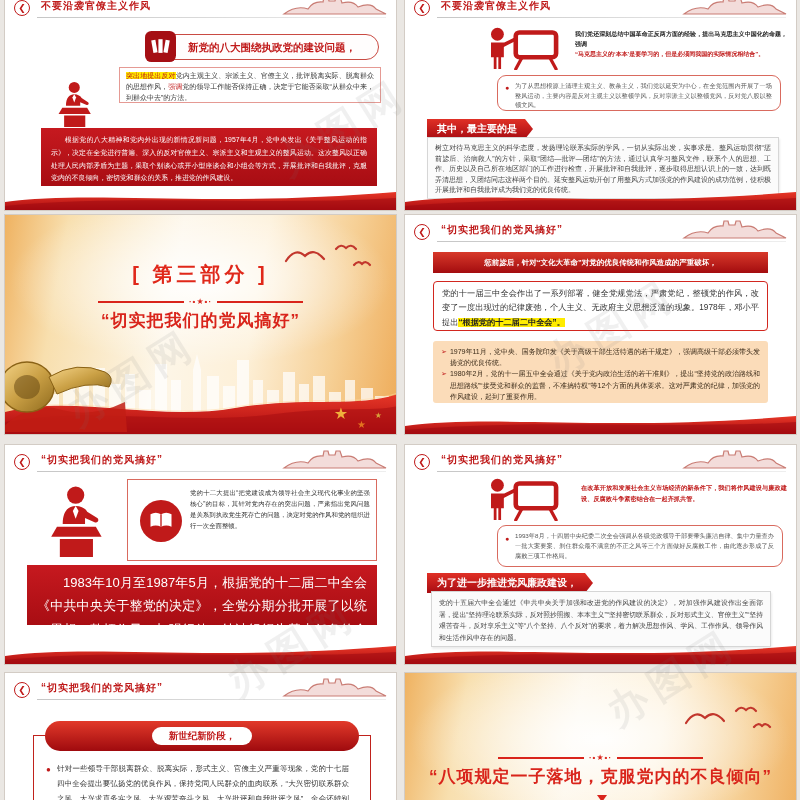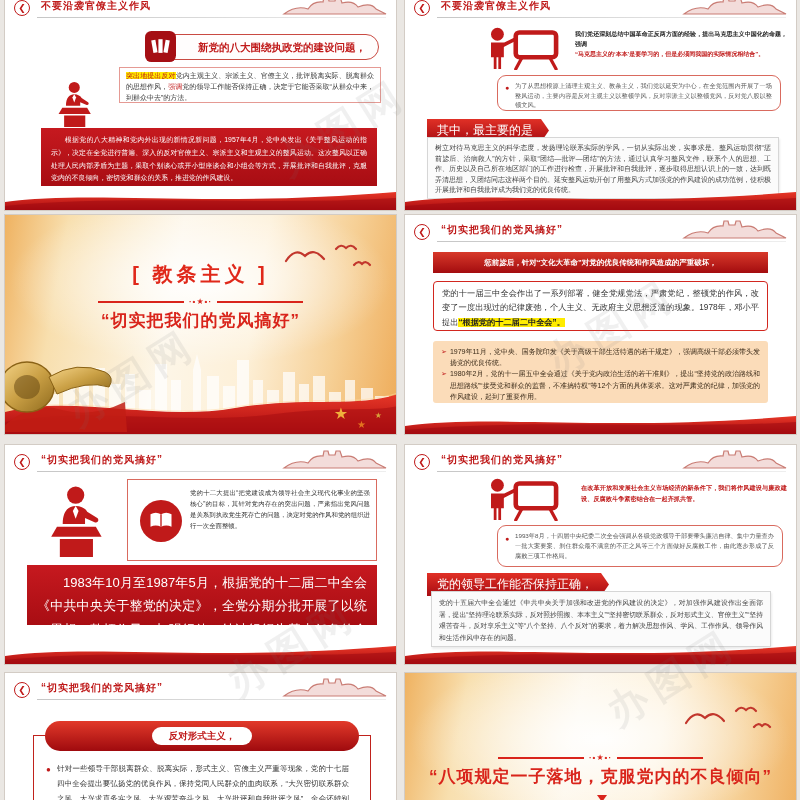--- a/index.html
+++ b/index.html
@@ -11,21 +11,21 @@
 .red{color:#c01a1a}
 .hl{background:#ffec00}
 
 .backdot{position:absolute;left:9px;top:9px;width:16px;height:16px;border:1.5px solid #c01a1a;border-radius:50%;color:#c01a1a;font-size:9px;font-weight:bold;display:flex;align-items:center;justify-content:center;background:#fff}
 .htitle{position:absolute;left:36px;top:8px;font-size:10px;font-weight:bold;color:#bf1a1a;letter-spacing:1px;white-space:nowrap}
 .hline{position:absolute;left:32px;right:10px;top:26px;height:1px;background:linear-gradient(90deg,#c6c6c6,#eee)}
 .gw{position:absolute;right:4px;top:1px;width:110px;height:27px}
 .swoosh{position:absolute;left:0;bottom:0;width:100%;height:27px}
 
 .darkbox{position:absolute;background:linear-gradient(180deg,#c6191f,#a80d13);color:#fff;padding:6px 10px;font-size:6.9px;line-height:1.85;text-indent:2em;text-align:justify}
-.ribbon{position:absolute;background:linear-gradient(180deg,#e03026,#a80c12);color:#fff;font-weight:normal;font-size:12px;padding:3px 16px 3px 10px;clip-path:polygon(0 0,calc(100% - 8px) 0,100% 50%,calc(100% - 8px) 100%,0 100%);white-space:nowrap}
+.ribbon{position:absolute;background:linear-gradient(180deg,#e03026,#a80c12);color:#fff;font-weight:bold;font-size:10px;padding:3px 16px 3px 10px;clip-path:polygon(0 0,calc(100% - 8px) 0,100% 50%,calc(100% - 8px) 100%,0 100%);white-space:nowrap}
 .graybox{position:absolute;background:#fbfbfb;border:1px solid #d6d6d6;box-shadow:1px 2px 2px rgba(0,0,0,.08);color:#444;text-align:justify}
 .rbullet{position:absolute;border:1px solid #d96a5e;border-radius:9px;background:#fff;color:#555;text-align:justify}
 .dot{position:absolute;color:#c01a1a;font-size:7px}
 
 .section-bg{position:absolute;inset:0;background:radial-gradient(ellipse 75% 60% at 50% 30%,rgba(255,255,255,.95),rgba(255,255,255,0) 65%),linear-gradient(100deg,#efb261 0%,#f8dfae 15%,#fdf6e8 42%,#fdf0d8 62%,#f6d096 82%,#eeab58 100%)}
 .part-label{position:absolute;left:0;right:0;text-align:center;font-weight:bold;color:#e0281a;font-size:20px;letter-spacing:4px}
 .sec-title{position:absolute;left:0;right:0;text-align:center;font-weight:bold;color:#d9241b;font-size:17px;letter-spacing:1px}
 .divider{position:absolute;left:0;right:0;display:flex;justify-content:center;align-items:center;gap:5px}
 .dline{width:86px;height:2px;background:#d9241b}
 .dstar{font-size:8px;color:#d9241b;font-weight:bold;letter-spacing:1px}
@@ -70,21 +70,21 @@
     <svg class="abs" style="left:36px;top:90px;width:72px;height:46px" viewBox="0 0 100 100">
       <g fill="#c01a1a">
           <circle cx="44" cy="14" r="12"></circle>
           <path d="M26 54 C26 36 34 29 44 29 C52 29 58 33 60 37 L74 46 C77 48 75 53 71 52 L57 46 L57 54 Z"></path>
           <path d="M18 58 L72 58 L80 72 L10 72 Z"></path>
           <rect x="22" y="75" width="46" height="25"></rect>
         </g>
       <path d="M44 29 L48 36 L44 47 L40 36 Z" fill="#fff"></path>
     </svg>
     <div class="abs" style="left:150px;top:43px;width:224px;height:26px;border:1.2px solid #c94a42;border-radius:13px;background:#fffdfd">
-      <span class="abs" style="left:42px;top:0;line-height:24px;font-size:10.5px;font-weight:bold;color:#c01a1a;white-space:nowrap">新党的八大围绕执政党的建设问题，</span>
+      <span class="abs" style="left:32px;top:0;line-height:24px;font-size:10.5px;font-weight:bold;color:#c01a1a;white-space:nowrap">新党的八大围绕执政党的建设问题，</span>
     </div>
     <svg class="abs" style="left:140px;top:40px;width:31px;height:31px" viewBox="0 0 34 34">
       <rect width="34" height="34" rx="7" fill="#a50f14"></rect>
       <g fill="#fff">
           <rect x="8" y="10" width="4.6" height="14" transform="rotate(-10 10 17)"></rect>
           <rect x="14.7" y="9" width="4.6" height="15"></rect>
           <rect x="21.4" y="10" width="4.6" height="14" transform="rotate(10 24 17)"></rect>
         </g>
     </svg>
     <div class="abs" style="left:114px;top:76px;width:262px;height:36px;border:1px solid #e59a94;background:#fff;padding:3px 6px;font-size:7px;line-height:1.55;color:#333;text-align:justify">
@@ -133,21 +133,21 @@
 
   <div class="slide" style="left:4px;top:214px">
     <div class="section-bg"></div>
     <svg class="abs" style="right:18px;top:24px;width:100px;height:36px" viewBox="0 0 100 36">
       <g stroke="#c2362c" stroke-width="2.2" fill="none" stroke-linecap="round">
           <path d="M8 22 Q17 8 27 17 Q36 8 46 20"></path>
           <path d="M58 10 Q63 4 68 9 Q73 4 78 10"></path>
           <path d="M76 26 Q80 21 84 25 Q88 21 92 26"></path>
         </g>
     </svg>
-    <div class="part-label" style="top:46px">[ 教条主义 ]</div>
+    <div class="part-label" style="top:46px">[ 第三部分 ]</div>
     <div class="divider" style="top:82px">
       <span class="dline"></span>
       <span class="dstar">·•★•·</span>
       <span class="dline"></span>
     </div>
     <div class="sec-title" style="top:94px">“切实把我们的党风搞好”</div>
     <svg class="abs" style="left:0;bottom:20px;width:393px;height:64px" viewBox="0 0 393 64" preserveAspectRatio="none">
       <g fill="#ffffff" opacity=".72">
           <rect x="10" y="40" width="12" height="24"></rect>
           <rect x="26" y="30" width="10" height="34"></rect>
@@ -270,41 +270,41 @@
         <path d="M4 18 h14 v16 h-3 v13 h-3 v-13 h-2 v13 h-3 v-13 h-3 z" fill="#c01a1a"></path>
       <path d="M17 21 L31 14" stroke="#c01a1a" stroke-width="4" stroke-linecap="round"></path>
       <rect x="31" y="7" width="44" height="27" rx="4" fill="none" stroke="#c01a1a" stroke-width="5"></rect>
       <path d="M38 34 L31 47 M68 34 L75 47" stroke="#c01a1a" stroke-width="3.5" stroke-linecap="round"></path>
     </svg>
     <div class="abs" style="left:176px;top:38px;width:206px;font-size:6.2px;font-weight:bold;line-height:1.7;color:#c01a1a;text-align:justify">在改革开放和发展社会主义市场经济的新条件下，我们将作风建设与廉政建设、反腐败斗争紧密结合在一起齐抓共管。</div>
     <div class="rbullet" style="left:92px;top:80px;width:286px;height:42px;padding:5px 8px 5px 17px;font-size:6.2px;line-height:1.6">
       <span class="dot" style="left:7px;top:7px">●</span>
       <span>1993年8月，十四届中央纪委二次全会强调从各级党政领导干部要带头廉洁自律、集中力量查办一批大案要案、刹住群众最不满意的不正之风等三个方面做好反腐败工作，由此逐步形成了反腐败三项工作格局。</span>
     </div>
-    <div class="ribbon" style="left:22px;top:128px">党的领导工作能否保持正确，</div>
+    <div class="ribbon" style="left:22px;top:128px">为了进一步推进党风廉政建设，</div>
     <div class="graybox" style="left:26px;top:146px;width:340px;height:56px;padding:5px 7px;font-size:6.8px;line-height:1.7">党的十五届六中全会通过《中共中央关于加强和改进党的作风建设的决定》，对加强作风建设作出全面部署，提出“坚持理论联系实际，反对照抄照搬、本本主义”“坚持密切联系群众，反对形式主义、官僚主义”“坚持艰苦奋斗，反对享乐主义”等“八个坚持、八个反对”的要求，着力解决思想作风、学风、工作作风、领导作风和生活作风中存在的问题。</div>
     <svg class="swoosh" viewBox="0 0 393 27" preserveAspectRatio="none">
         <path d="M0 19 C90 7 200 25 393 9 L393 27 L0 27 Z" fill="url(#gRed)"></path>
         <path d="M0 23 C130 11 260 23 393 15 L393 27 L0 27 Z" fill="#9d0a10" opacity=".55"></path>
         <path d="M0 18 C90 6 200 24 393 8" stroke="#ffffff" stroke-width="1" fill="none" opacity=".35"></path>
       </svg>
   </div>
 
   <div class="slide" style="left:4px;top:672px">
     <div class="backdot">
         <span>❮</span>
       </div>
     <div class="htitle">“切实把我们的党风搞好”</div>
     <div class="hline"></div>
     <svg class="gw" viewBox="0 0 110 27">
         <path d="M2 22 q12-9 24-5 q5-8 15-7 l1-5 h4 l1 4 h6 l1-4 h4 l2 6 q11-3 16 4 q13-5 18 2 l10 5 l-102 0 z" fill="#f3dcda" stroke="#c97c74" stroke-width="1.2"></path>
       </svg>
     <div class="abs" style="left:28px;top:62px;width:338px;height:150px;border:1.5px solid #c0221c"></div>
     <div class="abs" style="left:40px;top:48px;width:314px;height:30px;border-radius:15px;background:linear-gradient(180deg,#e23a2a,#9f0a0e)"></div>
-    <div class="abs" style="left:147px;top:54px;width:100px;height:18px;border-radius:9px;background:#fff;text-align:center;line-height:18px;font-size:9.5px;font-weight:bold;color:#c01a1a">反对形式主义，</div>
+    <div class="abs" style="left:147px;top:54px;width:100px;height:18px;border-radius:9px;background:#fff;text-align:center;line-height:18px;font-size:9.5px;font-weight:bold;color:#c01a1a">新世纪新阶段，</div>
     <span class="dot" style="left:41px;top:92px;font-size:8px">●</span>
     <div class="abs" style="left:52px;top:88px;width:292px;font-size:7.5px;line-height:2.0;color:#333;text-align:justify">针对一些领导干部脱离群众、脱离实际，形式主义、官僚主义严重等现象，党的十七届四中全会提出要弘扬党的优良作风，保持党同人民群众的血肉联系，“大兴密切联系群众之风，大兴求真务实之风，大兴艰苦奋斗之风，大兴批评和自我批评之风”，全会还特别强调，要把加强党性修养作为优良作风养成的重要基础</div>
   </div>
 
   <div class="slide" style="left:404px;top:672px">
     <div class="section-bg"></div>
     <svg class="abs" style="right:18px;top:28px;width:100px;height:36px" viewBox="0 0 100 36">
       <g stroke="#c2362c" stroke-width="2.2" fill="none" stroke-linecap="round">
           <path d="M8 22 Q17 8 27 17 Q36 8 46 20"></path>
           <path d="M58 10 Q63 4 68 9 Q73 4 78 10"></path>

